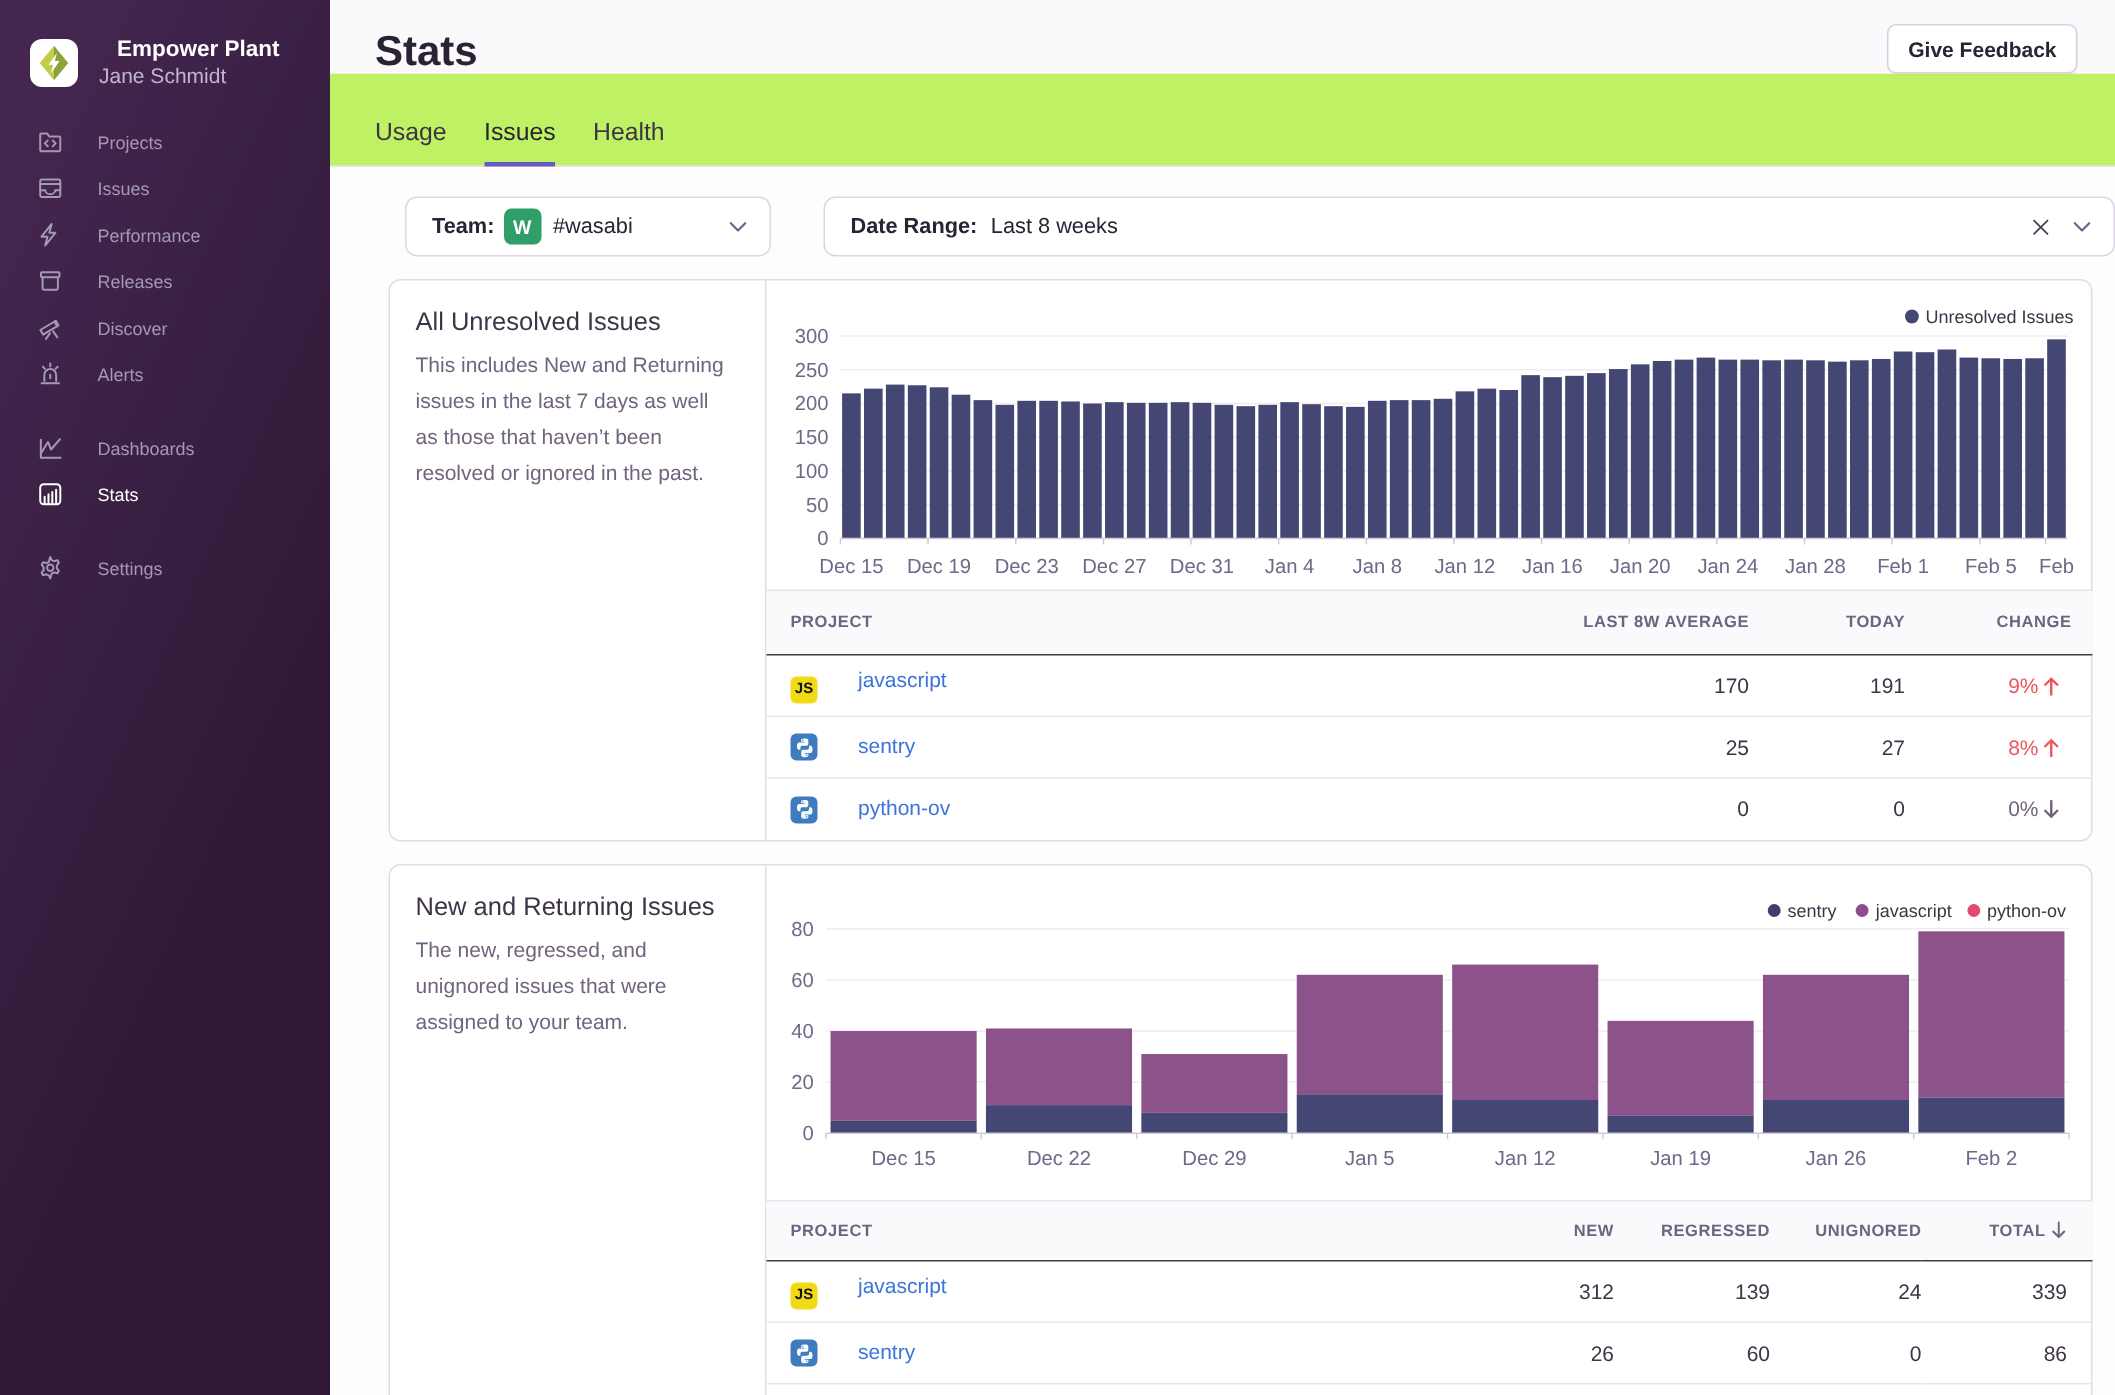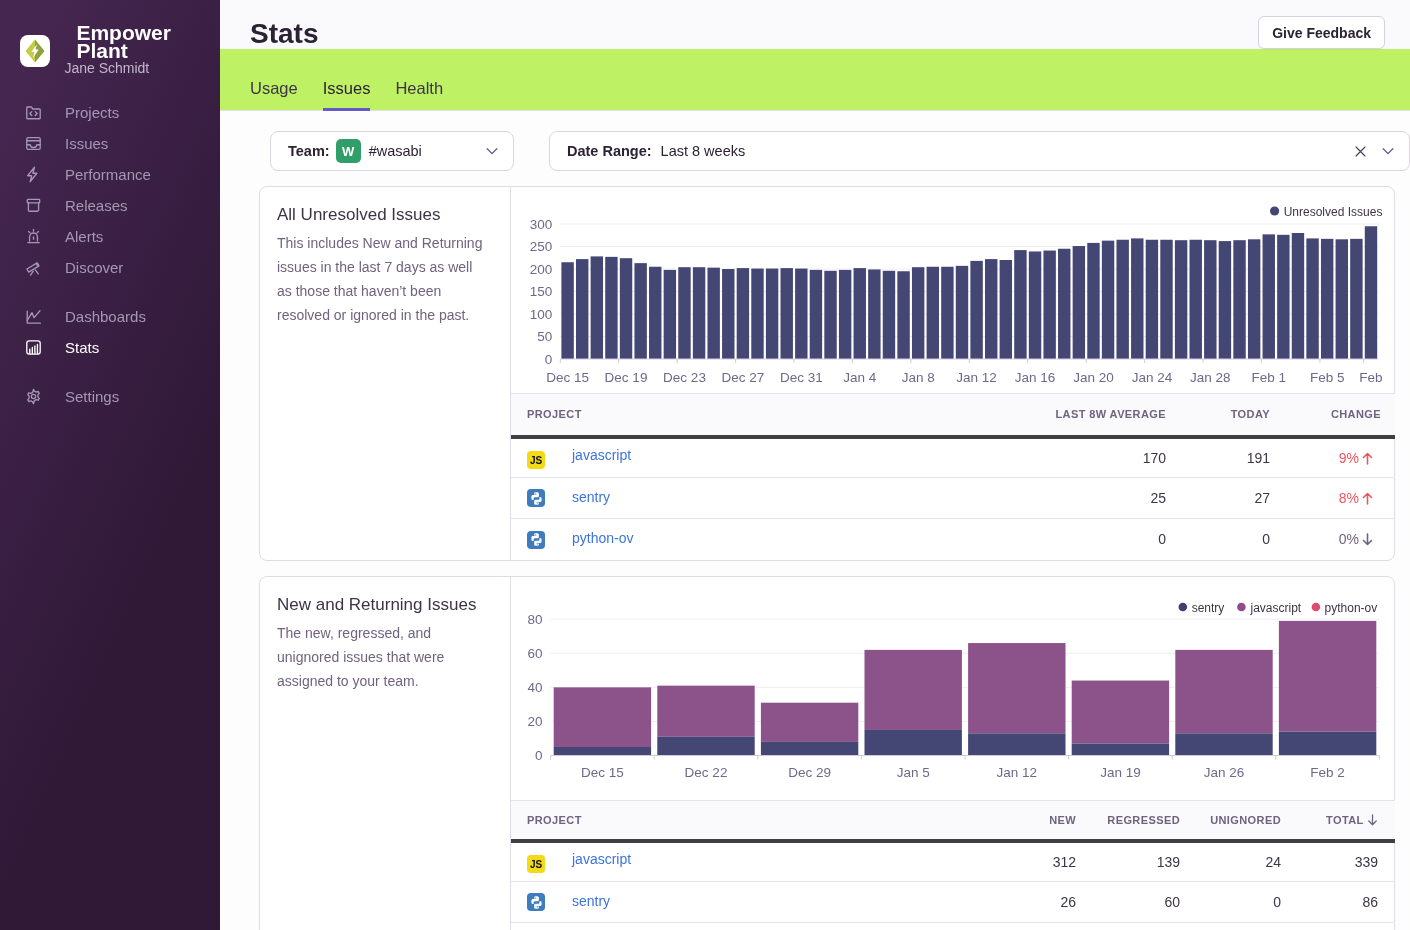--- a/index.html
+++ b/index.html
@@ -1,24 +1,24 @@
 <!DOCTYPE html>
 <html><head><meta charset="utf-8">
 <style>
 * { margin:0; padding:0; box-sizing:border-box; }
 html,body { width:1410px; height:930px; overflow:hidden; font-family:"Liberation Sans",sans-serif; background:#fdfdfe; }
 .sidebar { position:fixed; left:0; top:0; width:220px; height:930px;
   background:linear-gradient(294.17deg,#2f1937 35.57%,#452650 92.42%); }
 .brand { display:flex; align-items:center; padding:24px 0 0 20px; }
 .logo { width:32px; height:32px; background:#fff; border-radius:8px; display:flex; align-items:center; justify-content:center; }
 .brandtxt { margin-left:14px; }
-.brandtxt .t1 { color:#fff; font-size:21px; font-weight:bold; line-height:18px;margin-left:12px; }
+.brandtxt .t1 { color:#fff; font-size:15px; font-weight:bold; line-height:18px;margin-left:12px; }
 .brandtxt .t2 { color:#c2b5cb; font-size:14px; line-height:17px; }
 .navwrap { margin-top:20px; }
-.nav { display:flex; align-items:center; height:31px; padding-left:25px; color:#a598b2; font-size:15px; }
+.nav { display:flex; align-items:center; height:31px; padding-left:25px; color:#a598b2; font-size:12px; }
 .nav.active { color:#fff; }
 .nico { width:17px; height:17px; margin-right:23px; display:flex; align-items:center; }
 .navgap { height:18px; }
 .navgap2 { height:18px; }
 .main { margin-left:220px; }
 .pagehead { position:relative; padding:19px 0 0 30px; background:#faf9fb; }
 h1 { font-size:28px; line-height:30px; color:#2b2233; letter-spacing:0; }
 .feedback { position:absolute; right:25px; top:16px; height:33px; padding:0 13px; background:#fff;
   border:1px solid #d7d1de; border-radius:6px; font-size:14px; font-weight:bold; color:#2b2233;
   display:flex; align-items:center; box-shadow:0 1px 1px rgba(50,40,60,.04);}
@@ -35,21 +35,21 @@
 .chev { margin-left:auto; }
 .panel { position:absolute; left:259px; width:1136px; background:#fff; border:1px solid #e0dce5; border-radius:8px; }
 #panel1 { top:186px; height:375px; }
 #panel2 { top:576px; height:420px; }
 .ldesc { position:absolute; left:0; top:0; width:251px; height:100%; border-right:1px solid #e0dce5; padding:16px 18px 0 17px; }
 .ldesc h2 { margin-top:2px; font-size:17px; line-height:20px; color:#3e3446; font-weight:normal; letter-spacing:0; }
 .ldesc p { margin-top:6px; font-size:14px; line-height:24px; color:#71637e; }
 .rcol { position:absolute; left:251px; top:0; right:0; }
 table { border-collapse:collapse; width:884px; font-size:14px; }
 #panel2 thead td { height:40px; }
-thead td { background:#faf9fb; border-top:1px solid #e7e2ec; border-bottom:4px solid #404040; height:43px;
+thead td { background:#faf9fb; border-top:1px solid #e7e2ec; border-bottom:1px solid #404040; height:43px;
   font-size:11px; font-weight:bold; color:#6f6380; letter-spacing:.4px; }
 td { padding:0; text-align:right; height:41px; color:#3e3446; }
 td.pj { text-align:left; padding-left:16px; }
 tbody tr + tr td { border-top:1px solid #e9e4ee; }
 td.c-last { padding-right:14px; }
 #panel2 td.c-last { padding-right:17px; }
 #panel1 tbody td.c-last { padding-right:22px; }
 .pi { display:inline-flex; width:18px; height:18px; border-radius:4px; align-items:center; justify-content:center; vertical-align:-4px; margin-right:27px; }
 .jsi { background:#f3da16; color:#111; font-size:10px; font-weight:bold; }
 .pyi { background:#3e7cbd; }
@@ -110,37 +110,37 @@
           <svg width="17" height="17" viewBox="0 0 16 16" fill="none" stroke="#a598b2" stroke-width="1.25" stroke-linecap="round" stroke-linejoin="round">
             <rect x="2.2" y="2.3" width="11.6" height="3.2" rx=".6"></rect>
             <path d="M3.2 5.5v6.7a1.2 1.2 0 001.2 1.2h7.2a1.2 1.2 0 001.2-1.2V5.5"></path>
           </svg>
         </span>
         <span>Releases</span>
       </div>
 <div class="nav">
         <span class="nico">
           <svg width="17" height="17" viewBox="0 0 16 16" fill="none" stroke="#a598b2" stroke-width="1.25" stroke-linecap="round" stroke-linejoin="round">
+            <path d="M1.8 9.4 11.5 3.6l1.7 2.9L3.5 12.3z"></path>
+            <path d="M10.6 4.1l1.7 2.9"></path>
+            <path d="M7.8 11.5l-2.6 3.6M9.8 10.3l2.7 3.7"></path>
+          </svg>
+        </span>
+        <span>Discover</span>
+      </div>
+<div class="nav">
+        <span class="nico">
+          <svg width="17" height="17" viewBox="0 0 16 16" fill="none" stroke="#a598b2" stroke-width="1.25" stroke-linecap="round" stroke-linejoin="round">
             <path d="M4.3 12.2V8.4a3.7 3.7 0 017.4 0v3.8"></path>
             <path d="M2.6 13.7h10.8"></path>
             <path d="M8 1.3v1.8M3.4 3.3l1.3 1.3M12.6 3.3l-1.3 1.3"></path>
             <path d="M8 8.3v2.2"></path>
           </svg>
         </span>
         <span>Alerts</span>
-      </div>
-<div class="nav">
-        <span class="nico">
-          <svg width="17" height="17" viewBox="0 0 16 16" fill="none" stroke="#a598b2" stroke-width="1.25" stroke-linecap="round" stroke-linejoin="round">
-            <path d="M1.8 9.4 11.5 3.6l1.7 2.9L3.5 12.3z"></path>
-            <path d="M10.6 4.1l1.7 2.9"></path>
-            <path d="M7.8 11.5l-2.6 3.6M9.8 10.3l2.7 3.7"></path>
-          </svg>
-        </span>
-        <span>Discover</span>
       </div>
 <div class="navgap"></div>
 <div class="nav">
         <span class="nico">
           <svg width="17" height="17" viewBox="0 0 16 16" fill="none" stroke="#a598b2" stroke-width="1.25" stroke-linecap="round" stroke-linejoin="round">
             <path d="M2.1 2.9v11.4h12.4"></path>
             <path d="M2.1 11.6 6.6 4.4l1.9 4.7 5.6-6.5"></path>
           </svg>
         </span>
         <span>Dashboards</span>

